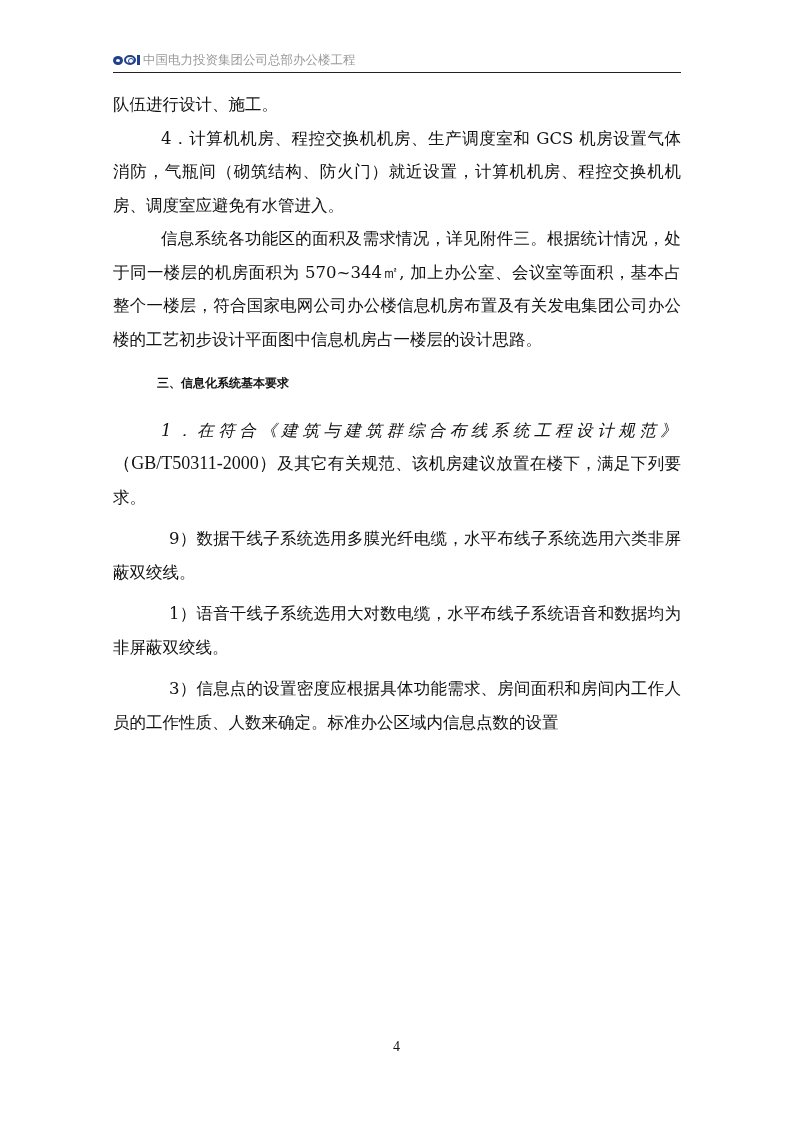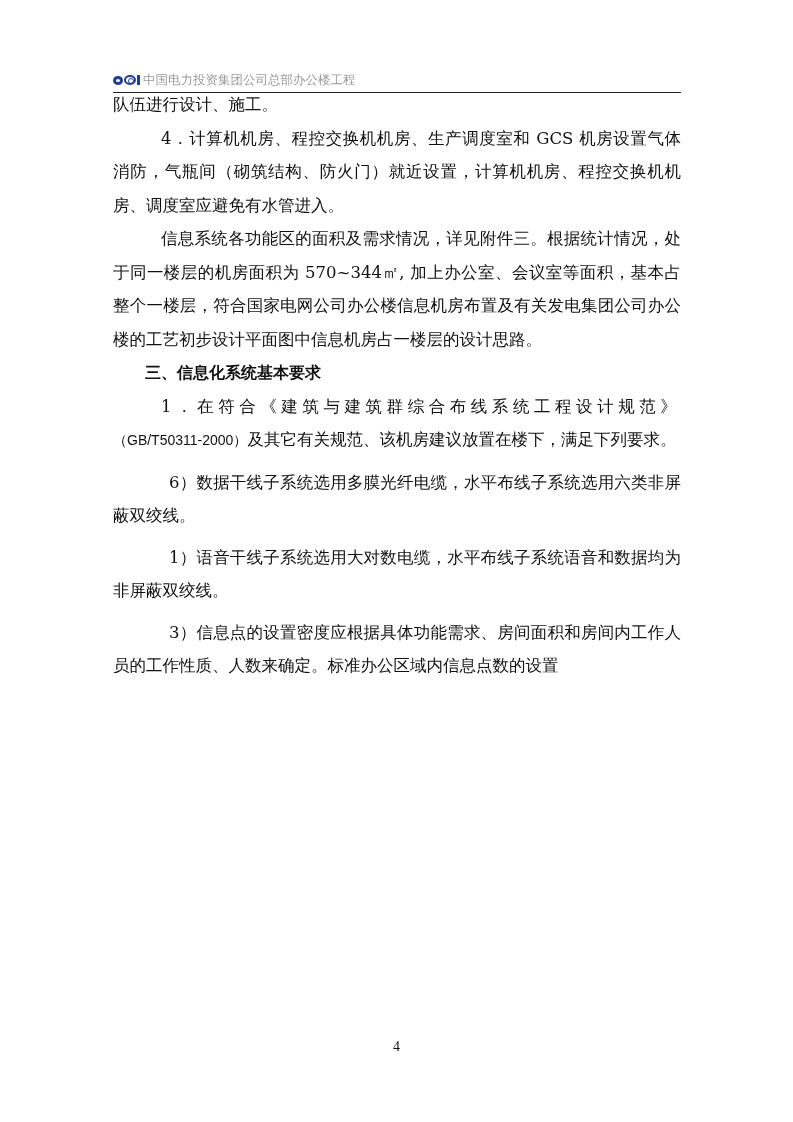--- a/index.html
+++ b/index.html
@@ -1,32 +1,32 @@
 <!DOCTYPE html>
 <html><head>
 <meta charset="utf-8">
 <style>
   html, body { margin: 0; padding: 0; background: #ffffff; }
   body { width: 793px; height: 1122px; position: relative; overflow: hidden;
          font-family: "DejaVu Serif", "Liberation Serif", serif; color: #111; }
-  .header { position: absolute; left: 113px; top: 68px; width: 568px; height: 24px;
+  .header { position: absolute; left: 113px; top: 48px; width: 568px; height: 24px;
             border-bottom: 1px solid #222; display: flex; align-items: center; }
   .logo { display: flex; align-items: center; gap: 1px; margin-right: 3px; }
   .logo .o1 { width: 10px; height: 9px; border-radius: 50%; background: #1f3f8f; position: relative; }
   .logo .o1::after { content: ""; position: absolute; left: 3px; top: 3px; width: 4px; height: 3px; background: #fff; border-radius: 50%; }
   .logo .o2 { width: 12px; height: 10px; border-radius: 50%; border: 2px solid #1f3f8f; box-sizing: border-box; position: relative; }
   .logo .o2::after { content: ""; position: absolute; left: 2px; top: 1px; width: 4px; height: 4px; border: 1px solid #1f3f8f; border-radius: 50%; }
   .logo .bar { width: 3px; height: 10px; background: #1f3f8f; }
   .header-title { font-family: "DejaVu Sans", "Liberation Sans", sans-serif; font-size: 12.5px; color: #999; letter-spacing: 0px; }
   .content { position: absolute; left: 113px; top: 88px; width: 568px; }
   .p { font-size: 16.5px; line-height: 33.5px; margin: 0; text-align: justify; text-align-last: left; }
   .indent { text-indent: 48px; }
-  .heading { font-weight: bold; font-family: Liberation Sans, sans-serif; font-size: 16px; line-height: 33.5px; text-indent: 32px; margin: 0; }
-  .spaced { letter-spacing: 4.2px; }
-  .mono { font-family: Liberation Sans, sans-serif; font-size: 14px; margin-top: 36px; }
+  .heading { font-weight: bold; font-family: Liberation Mono, monospace; font-size: 12px; line-height: 33.5px; text-indent: 32px; margin: 12px; }
+  .spaced { letter-spacing: 4.2px; font-style: italic; }
+  .mono { font-family: Liberation Serif, serif; font-size: 18px; margin-top: 36px; }
   .sub { text-indent: 56px; }
   .page-number { position: absolute; top: 1039px; left: 0; width: 793px; text-align: center; font-size: 14px; font-family: "Liberation Serif", serif; }
   sup { font-size: 9px; line-height: 0; }
   .gap { height: 8px; }
 </style>
 </head>
 <body>
 
 <div class="header">
   <span class="logo">
@@ -37,20 +37,20 @@
   <span class="header-title">中国电力投资集团公司总部办公楼工程</span>
 </div>
 
 <div class="content">
   <p class="p">队伍进行设计、施工。</p>
   <p class="p indent">4．计算机机房、程控交换机机房、生产调度室和 GCS 机房设置气体消防，气瓶间（砌筑结构、防火门）就近设置，计算机机房、程控交换机机房、调度室应避免有水管进入。</p>
   <p class="p indent"><span>信息系统各功能区的面积及需求情况，详见附件三。根据统计情况，处于同一楼层的机房面积为 570~344㎡</span><span>, 加上办公室、会议室等面积，基本占整个一楼层，符合国家电网公司办公楼信息机房布置及有关发电集团公司办公楼的工艺初步设计平面图中信息机房占一楼层的设计思路。</span></p>
   <p class="heading">三、信息化系统基本要求</p>
   <p class="p indent"><span class="spaced">1．在符合《建筑与建筑群综合布线系统工程设计规范》</span><span class="mono">（GB/T50311-2000）</span><span>及其它有关规范、该机房建议放置在楼下，满足下列要求。</span></p>
   <div class="gap"></div>
-  <p class="p sub">6）数据干线子系统选用多膜光纤电缆，水平布线子系统选用六类非屏蔽双绞线。</p>
+  <p class="p sub">9）数据干线子系统选用多膜光纤电缆，水平布线子系统选用六类非屏蔽双绞线。</p>
   <div class="gap"></div>
   <p class="p sub">1）语音干线子系统选用大对数电缆，水平布线子系统语音和数据均为非屏蔽双绞线。</p>
   <div class="gap"></div>
   <p class="p sub">3）信息点的设置密度应根据具体功能需求、房间面积和房间内工作人员的工作性质、人数来确定。标准办公区域内信息点数的设置</p>
 </div>
 
 <div class="page-number">4</div>
 
 </body></html>

